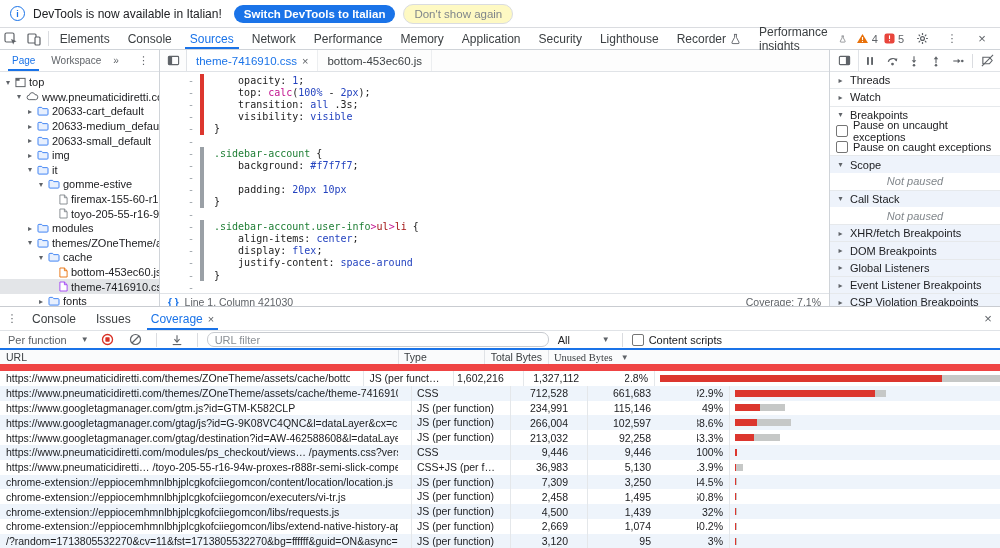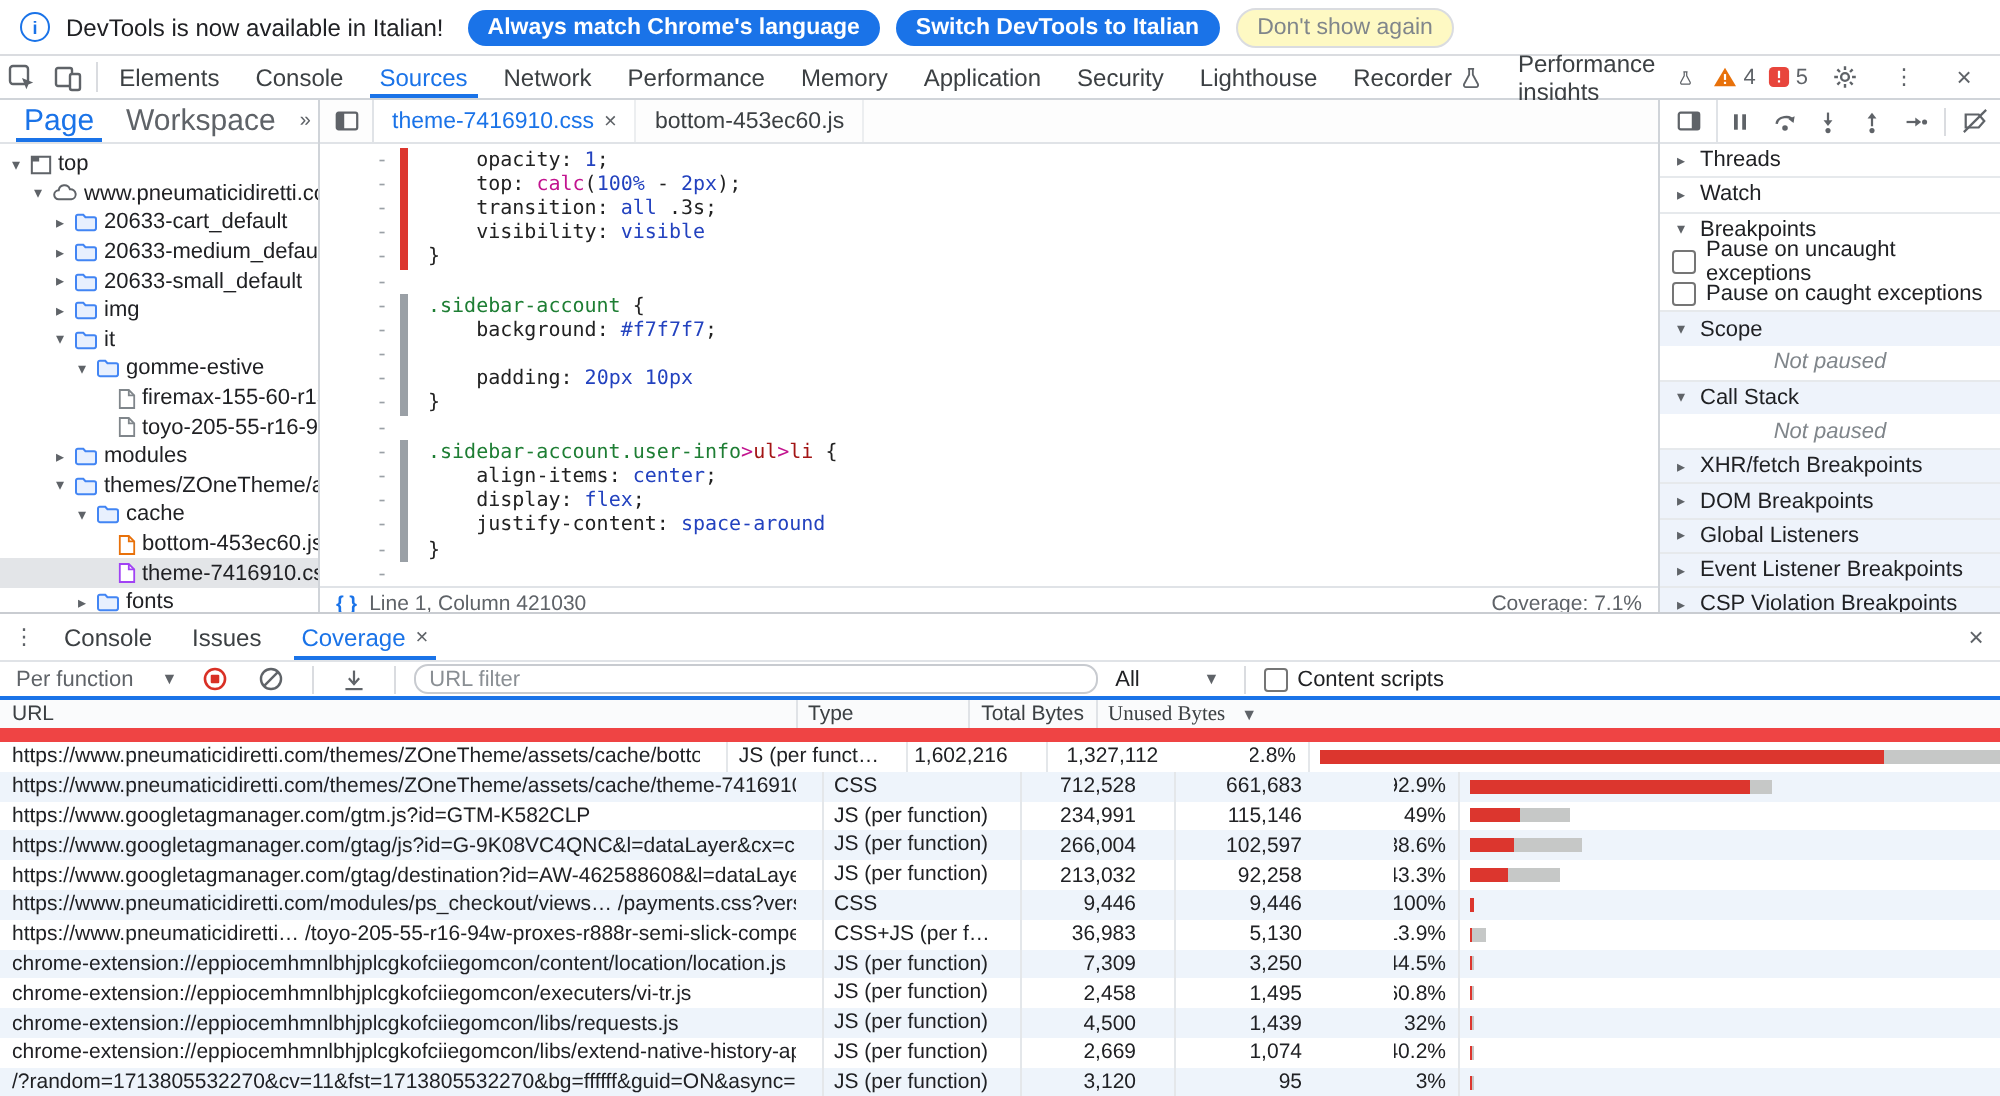--- a/index.html
+++ b/index.html
@@ -29,21 +29,21 @@
   .dt-tab{display:flex;align-items:center;gap:4px;padding:0 9px;font-size:12px;color:#3c4043;position:relative;}
   .dt-tab.active{color:#1a73e8;}
   .dt-tab.active::after{content:"";position:absolute;left:4px;right:4px;bottom:0;height:2px;background:#1a73e8;}
   #toolbar-right{margin-left:auto;display:flex;align-items:center;gap:6px;padding-right:6px;}
   .badge{display:flex;align-items:center;gap:3px;color:#5f6368;font-size:11px;}
 
   
   #sources{left:0;top:50px;width:1000px;height:256px;}
   #nav-panel{left:0;top:0;width:160px;height:256px;border-right:1px solid #d0d4d9;overflow:hidden;}
   #nav-header{height:21px;border-bottom:1px solid #e0e3e7;display:flex;align-items:center;padding:0 4px;}
-  .nav-tab{padding:0 8px;font-size:15px;color:#5f6368;height:100%;display:flex;align-items:center;position:relative;text-align:center;}
+  .nav-tab{padding:0 8px;font-size:10px;color:#5f6368;height:100%;display:flex;align-items:center;position:relative;text-align:center;}
   .nav-tab.active{color:#1a73e8;}
   .nav-tab.active::after{content:"";position:absolute;left:4px;right:4px;bottom:0;height:2px;background:#1a73e8;}
   .more-chev{color:#5f6368;font-size:10px;padding:0 4px;}
   #nav-kebab{margin-left:auto;color:#5f6368;font-size:11px;padding:0 6px;}
   #tree{padding-top:3px;}
   .tree-row{height:14.6px;display:flex;align-items:center;gap:3px;white-space:nowrap;overflow:hidden;color:#202124;font-size:11px;}
   .tree-row.selected{background:#e3e5e8;}
   .tree-arrow{width:8px;color:#5f6368;font-size:8px;flex:0 0 auto;text-align:center;}
   .tree-ico{flex:0 0 auto;display:flex;}
 
@@ -120,21 +120,20 @@
   .bar-gray{height:7px;background:#c6c8c7;}
 </style>
 </head>
 <body>
 
 <div id="app">
 
   <div id="infobar" class="abs">
     <span class="info-icon">i</span>
     <span class="msg">DevTools is now available in Italian!</span>
-    <span class="pill primary">Always match Chrome's language</span>
     <span class="pill primary">Switch DevTools to Italian</span>
     <span class="pill ghost">Don't show again</span>
   </div>
 
   <div id="main-toolbar" class="abs">
     <span class="tb-icon">
       <svg width="14" height="14" viewBox="0 0 14 14">
           <rect x="1" y="1" width="9" height="9" rx="1.5" fill="none" stroke="#5f6368" stroke-width="1.2"></rect>
           <path d="M7 7l5.6 2.2-2.4 1-1 2.4z" fill="#5f6368"></path>
         </svg>

